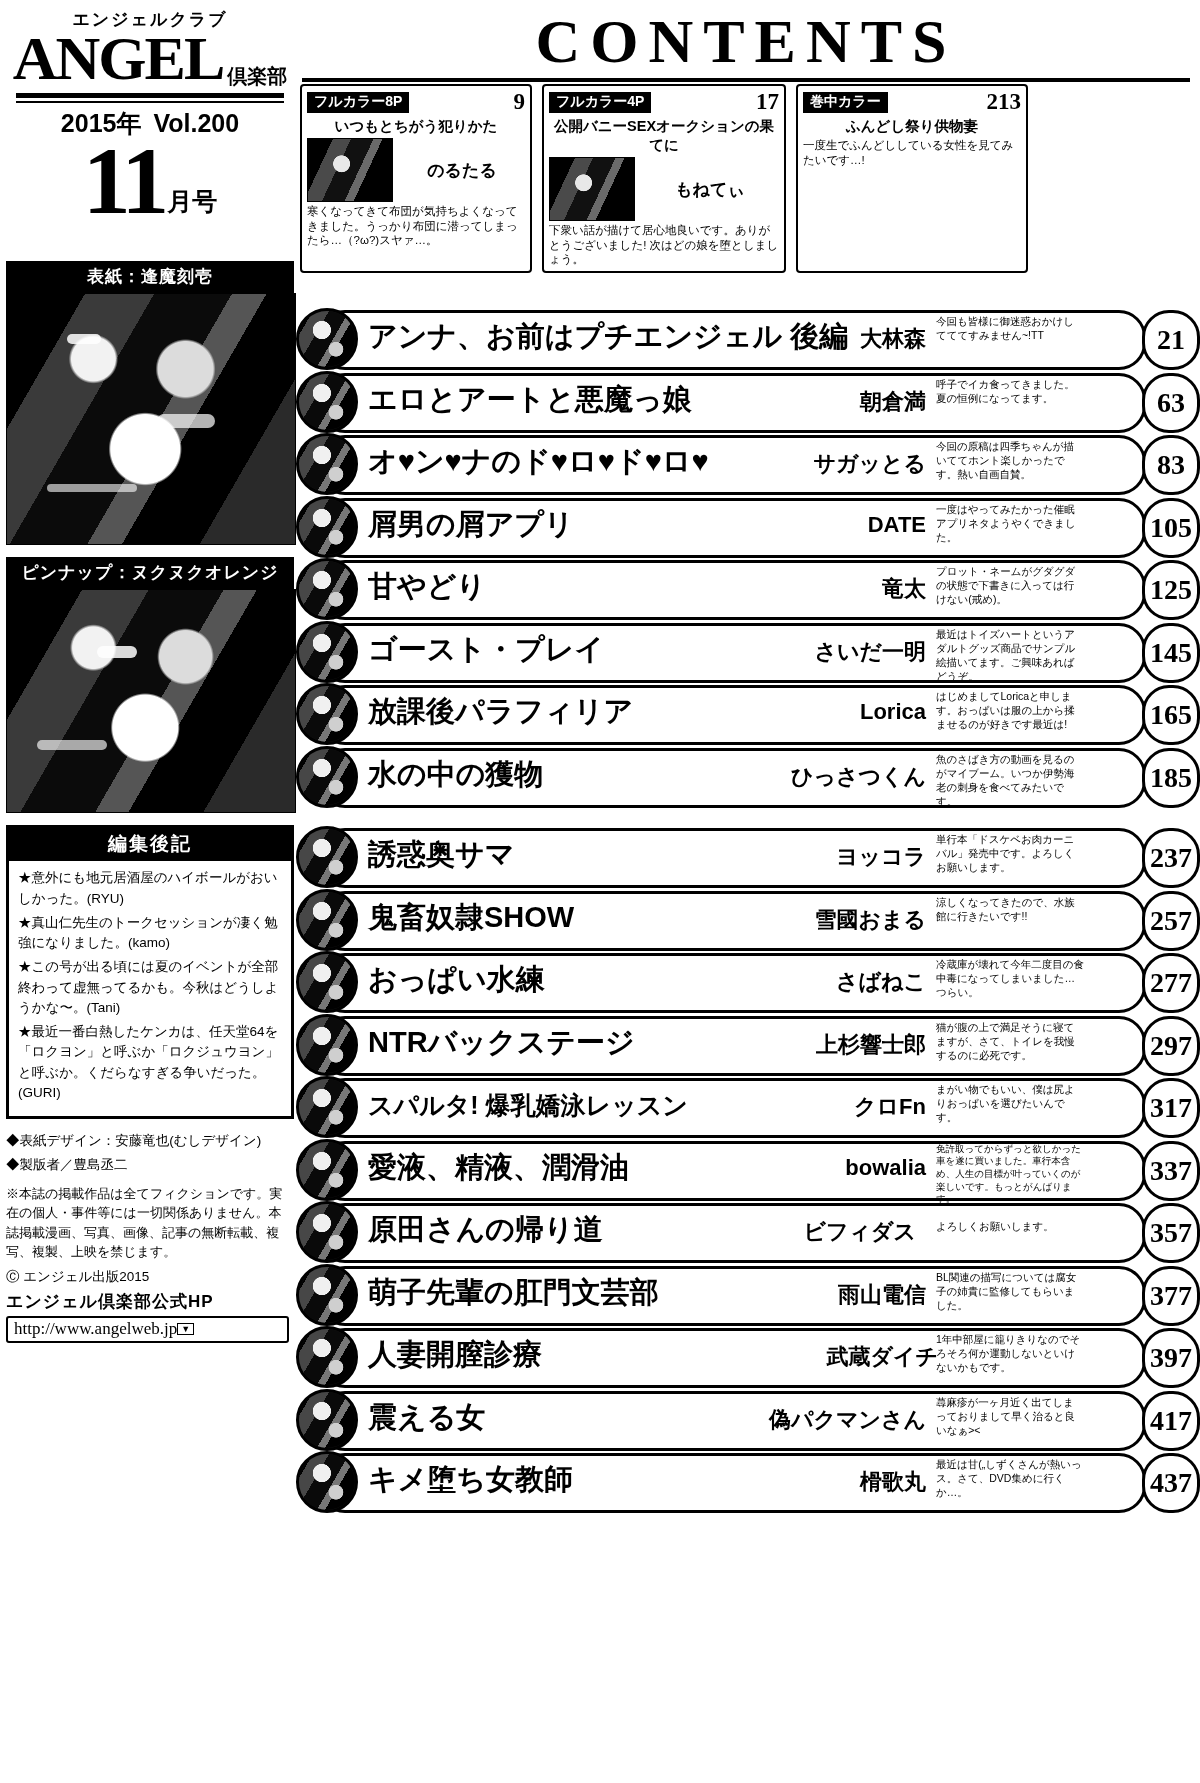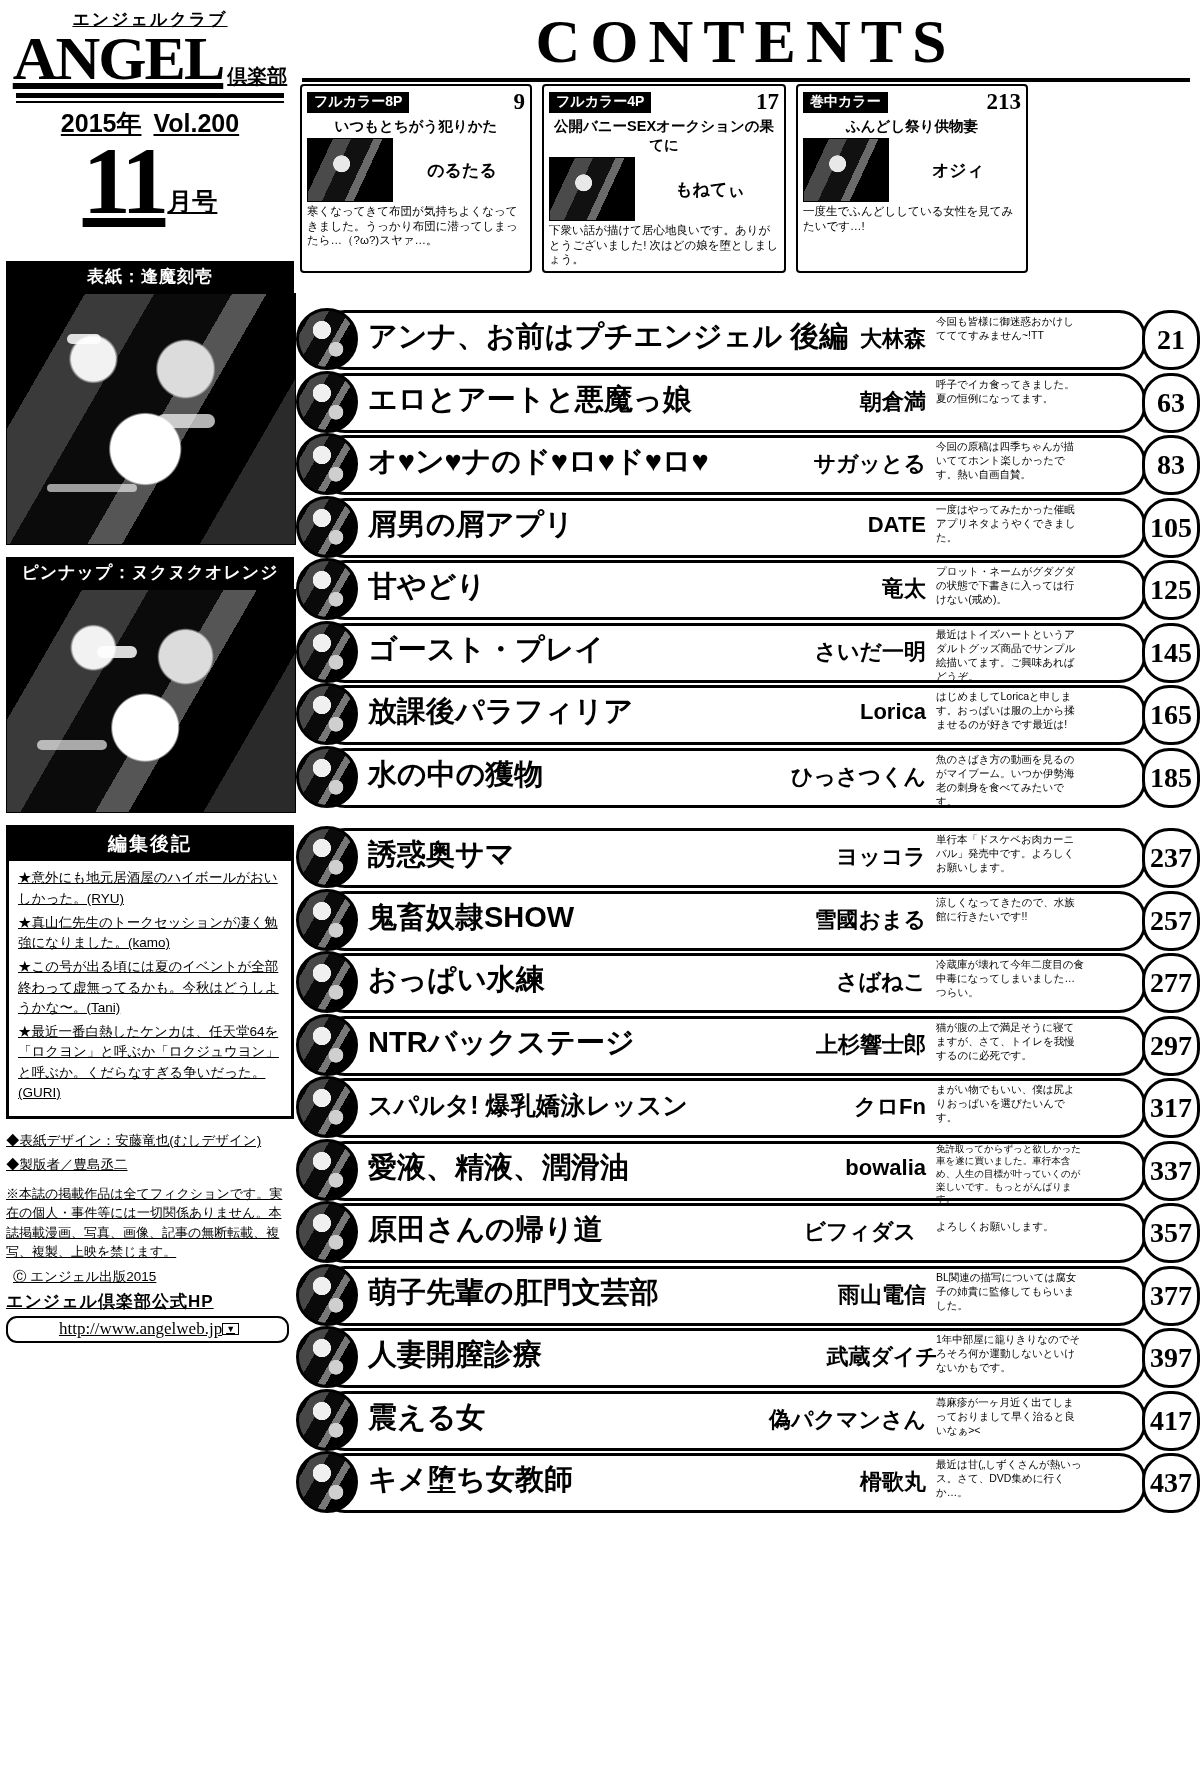--- a/index.html
+++ b/index.html
@@ -1,20 +1,20 @@
 <!DOCTYPE html>
 <html><head>
 <meta charset="utf-8">
 <style>
   html,body{margin:0;padding:0;background:#fff;}
   body{width:1200px;height:1783px;font-family:"Liberation Sans",sans-serif;color:#000;position:relative;overflow:hidden;}
   .page{position:absolute;left:0;top:0;width:1200px;height:1783px;}
 
   
-  .leftcol{position:absolute;left:6px;top:8px;width:288px;text-decoration:underline;}
+  .leftcol{position:absolute;left:6px;top:8px;width:288px;}
   .logo-box{width:288px;text-align:center;}
   .logo-top{font-size:17px;font-weight:bold;letter-spacing:2px;}
   .logo-main{display:flex;align-items:flex-end;justify-content:center;gap:4px;}
   .logo-angel{font-family:"Liberation Serif",serif;font-size:62px;font-weight:bold;letter-spacing:-2px;line-height:.9;}
   .logo-kura{font-size:20px;font-weight:bold;line-height:1.05;text-align:left;}
   .logo-rule{height:5px;background:#000;margin:6px 10px 3px 10px;}
   .logo-rule2{height:2px;background:#000;margin:0 10px 4px 10px;}
   .logo-year{display:flex;align-items:center;justify-content:center;gap:12px;font-size:25px;font-weight:bold;}
   .logo-issue{display:flex;align-items:flex-end;justify-content:center;gap:2px;}
   .logo-11{font-family:"Liberation Serif",serif;font-size:96px;font-weight:bold;line-height:.85;letter-spacing:-4px;}
@@ -38,24 +38,24 @@
   .info-list div{white-space:nowrap;}
 
   .post-box{border:3px solid #000;margin-top:12px;width:282px;}
   .post-title{background:#000;color:#fff;text-align:center;font-size:19px;font-weight:bold;padding:3px 0 4px;letter-spacing:2px;}
   .post-body{padding:7px 9px 9px 9px;font-size:13.5px;line-height:1.5;}
   .post-body p{margin:0 0 4px 0;}
 
   .credits{margin-top:12px;font-size:13.5px;line-height:1.55;}
   .credits p{margin:0 0 3px 0;}
   .legal{margin-top:8px;font-size:13px;line-height:1.5;}
-  .copy{margin-top:6px;font-size:13.5px;margin-left:7px;}
+  .copy{margin-top:6px;font-size:13.5px;}
   .hp{margin-top:4px;}
   .hp-title{font-size:17px;font-weight:bold;letter-spacing:1px;}
-  .hp-url{margin-top:3px;border:2px solid #000;border-radius:11px;display:flex;align-items:center;justify-content:center;width:270px;padding:1px 3px 2px 6px;}
+  .hp-url{margin-top:3px;border:2px solid #000;border-radius:3px;display:flex;align-items:center;justify-content:flex-start;width:270px;padding:1px 3px 2px 6px;}
   .hp-url span.u{font-family:"Liberation Serif",serif;font-size:17px;}
   .hp-url .caret{border:1px solid #000;font-size:9px;padding:0 3px;}
 
   
   .contents-title{position:absolute;left:300px;top:10px;width:892px;text-align:center;
     font-family:"Liberation Serif",serif;font-weight:bold;font-size:62px;letter-spacing:10px;line-height:1;}
   .title-rule{position:absolute;left:302px;top:78px;width:888px;height:4px;background:#000;}
 
   .color-row{position:absolute;left:300px;top:84px;width:892px;display:flex;gap:10px;}
   .color-card{border:2px solid #000;border-radius:4px;width:218px;padding:3px 5px 4px;position:relative;}
@@ -191,26 +191,20 @@
       </div>
       <div class="cc-note">下衆い話が描けて居心地良いです。ありがとうございました! 次はどの娘を堕としましょう。</div>
     </div>
 
     <div class="color-card">
       <div class="cc-head">
         <span class="cc-tag">巻中カラー</span>
         <span class="cc-page">213</span>
       </div>
       <div class="cc-title">ふんどし祭り供物妻</div>
-      <div class="cc-mid">
-        <div class="cc-thumb">
-            <div class="n"></div>
-          </div>
-        <div class="cc-author">オジィ</div>
-      </div>
       <div class="cc-note">一度生でふんどししている女性を見てみたいです…!</div>
     </div>
   </div>
 
   <div class="toc">
 
     <div class="row">
       <div class="pill"></div>
       <div class="thumb">
           <div class="n"></div>

